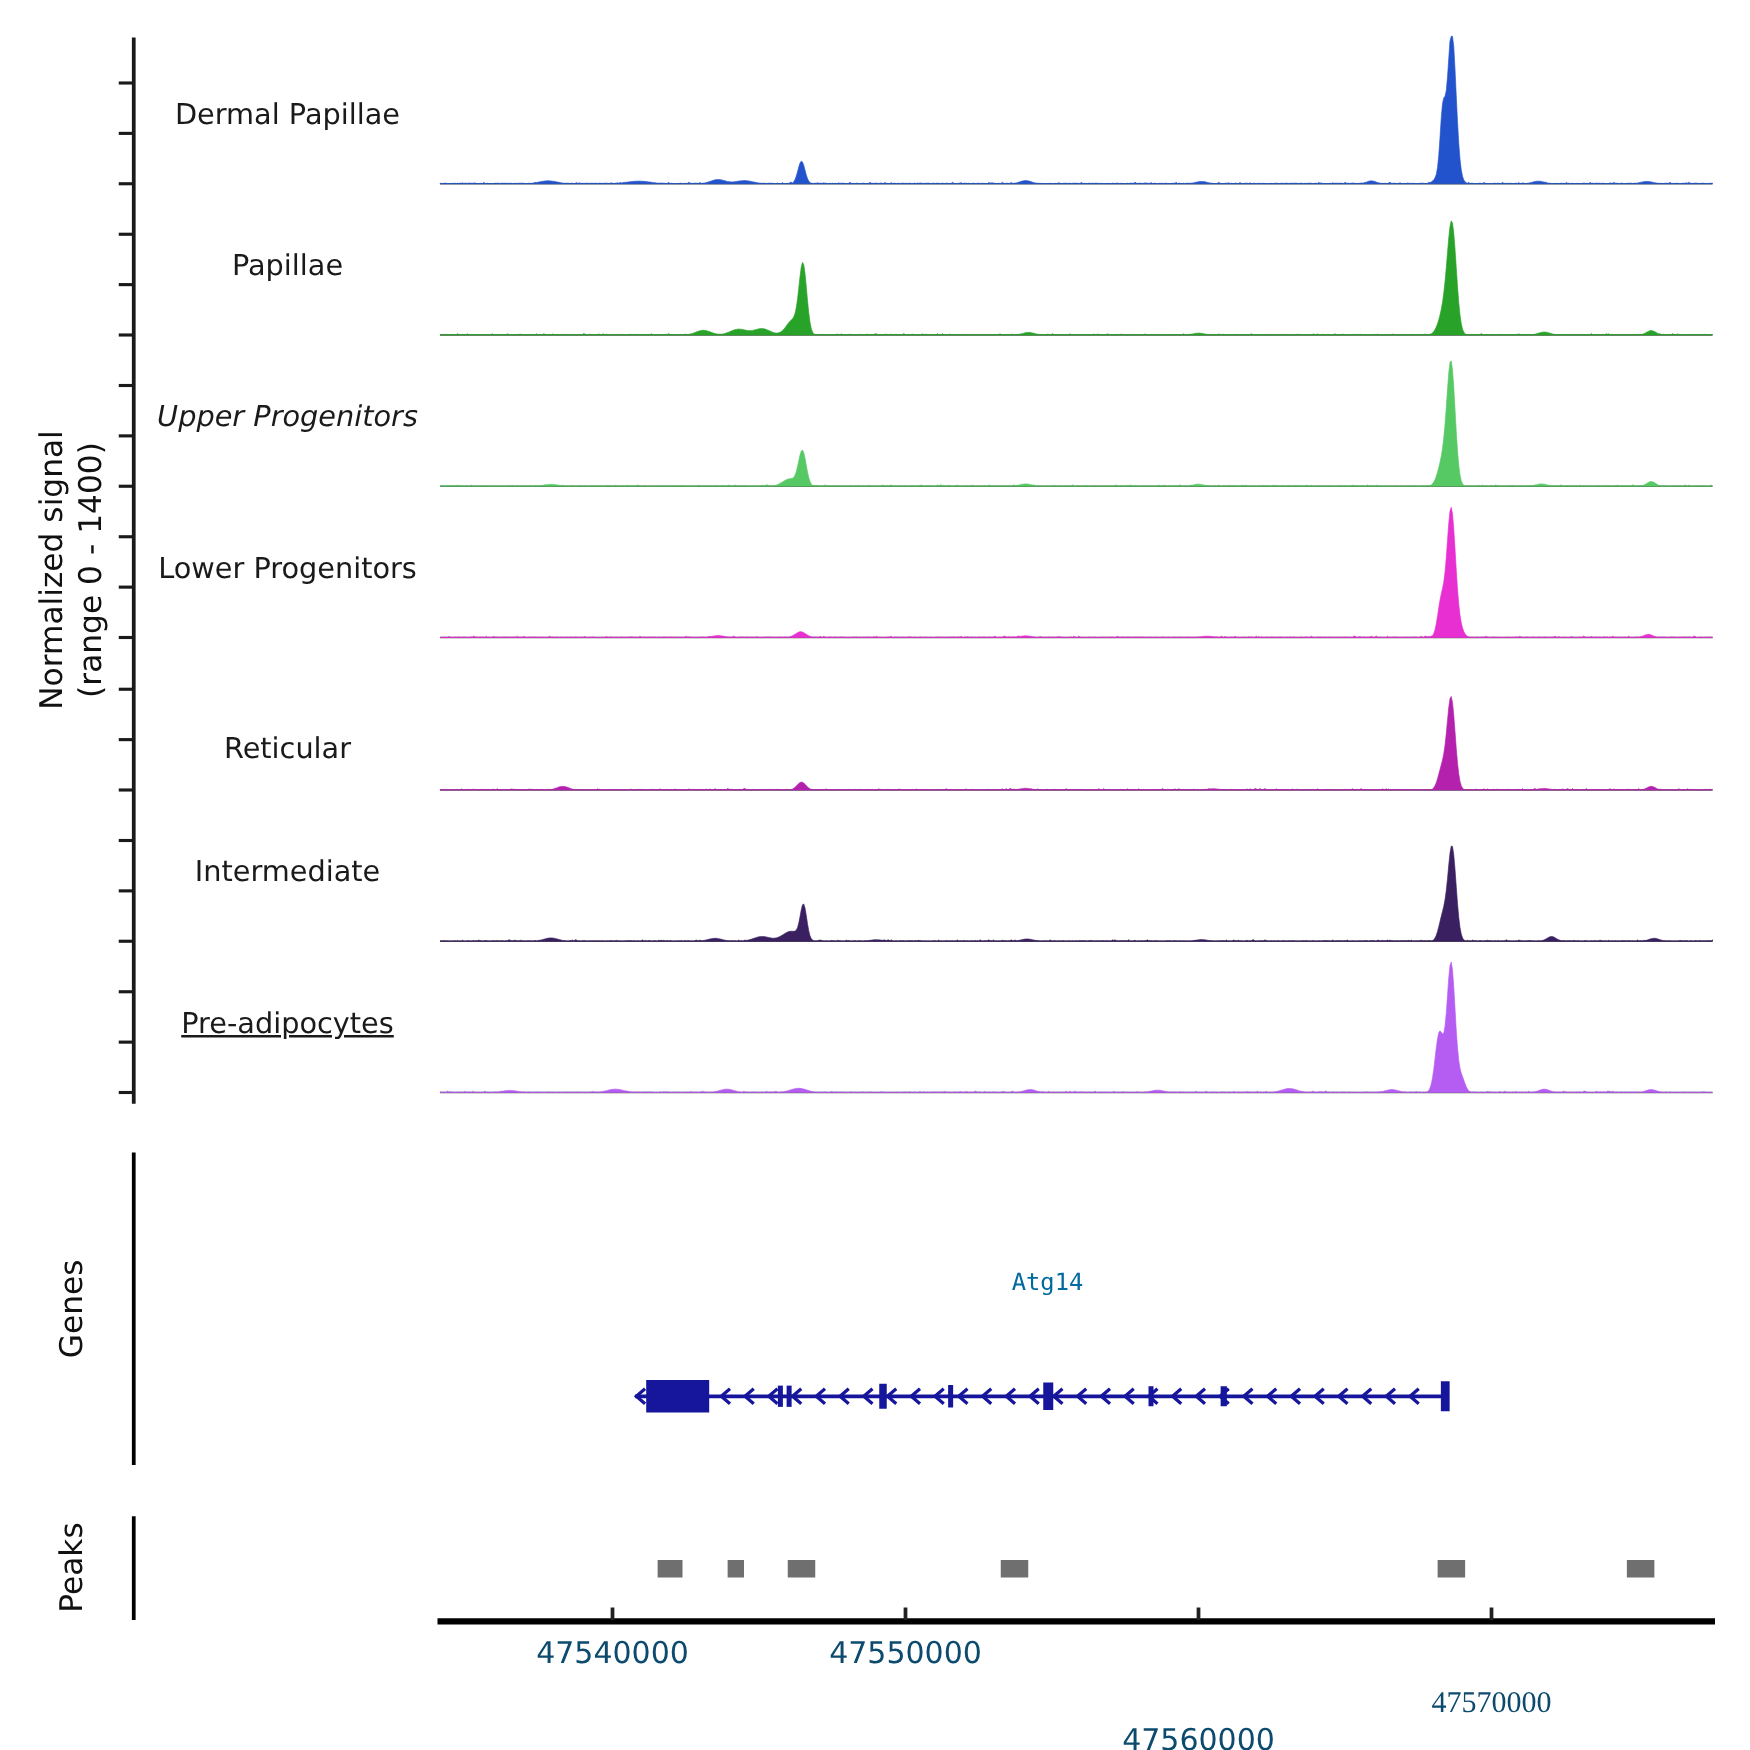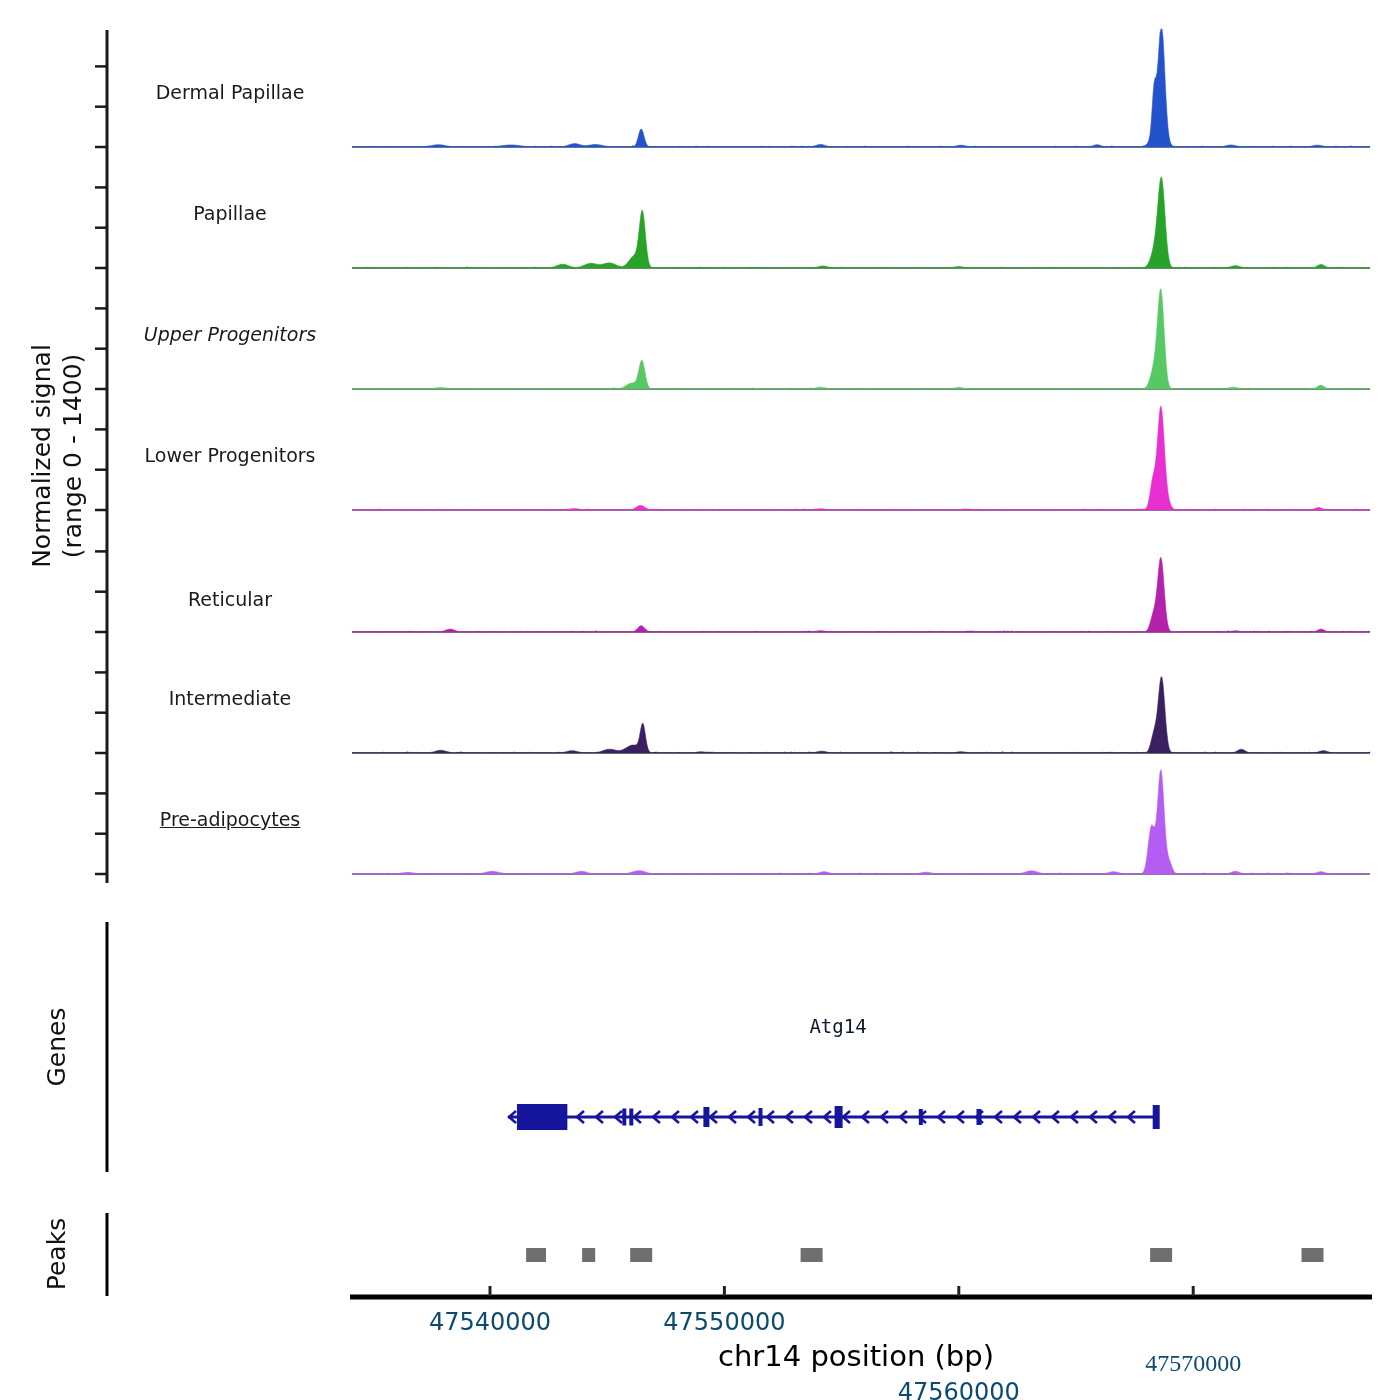--- a/index.html
+++ b/index.html
@@ -7,26 +7,26 @@
     position:relative;width:1400px;height:1400px;background:#ffffff;overflow:hidden;
     font-family:"DejaVu Sans","Liberation Sans",sans-serif;color:#1a1a1a;
   }
   #gfx{position:absolute;left:0;top:0;}
   .rot-label{
     position:absolute;transform:translate(-50%,-50%) rotate(-90deg);
     white-space:nowrap;text-align:center;font-size:25px;line-height:1.25;color:#111;
   }
   .track-label{
     position:absolute;transform:translate(-50%,-50%);
-    white-space:nowrap;font-size:19px;color:#1a1a1a;
+    white-space:nowrap;font-size:23px;color:#1a1a1a;
   }
   .gene-label{
     position:absolute;transform:translate(-50%,-50%);
     font-family:"DejaVu Sans Mono","Liberation Mono",monospace;
-    font-size:19px;color:#0f172a;white-space:nowrap;
+    font-size:19px;color:#0369a1;white-space:nowrap;
   }
   .x-tick-label{
     position:absolute;transform:translate(-50%,-50%);
     font-size:24px;color:#0c4a6e;white-space:nowrap;
   }
   .x-axis-title{
     position:absolute;transform:translate(-50%,-50%);
     font-size:29px;color:#000;white-space:nowrap;
   }
 </style>
@@ -131,21 +131,20 @@
     <div>Normalized signal</div>
     <div>(range 0 - 1400)</div>
   </div>
 
   <div class="rot-label" style="left:57px;top:1047px;">Genes</div>
 
   <div class="rot-label" style="left:57px;top:1254px;">Peaks</div>
 
   <div class="gene-label" style="left:838px;top:1026px;">Atg14</div>
 
-  <div class="x-axis-title" style="left:856px;top:1356px;">chr14 position (bp)</div>
 
   <div id="html-labels">
       <div class="x-tick-label" style="left: 490px; top: 1322px;">47540000</div>
       <div class="x-tick-label" style="left: 724.4px; top: 1322px;">47550000</div>
       <div class="x-tick-label" style="left: 958.8px; top: 1392px;">47560000</div>
       <div class="x-tick-label" style="left: 1193.2px; top: 1363px; font-family: Liberation Serif, serif;">47570000</div>
       <div class="track-label" style="left: 230px; top: 92px;">Dermal Papillae</div>
       <div class="track-label" style="left: 230px; top: 213px;">Papillae</div>
       <div class="track-label" style="left: 230px; top: 334px; font-style: italic;">Upper Progenitors</div>
       <div class="track-label" style="left: 230px; top: 455px;">Lower Progenitors</div>

